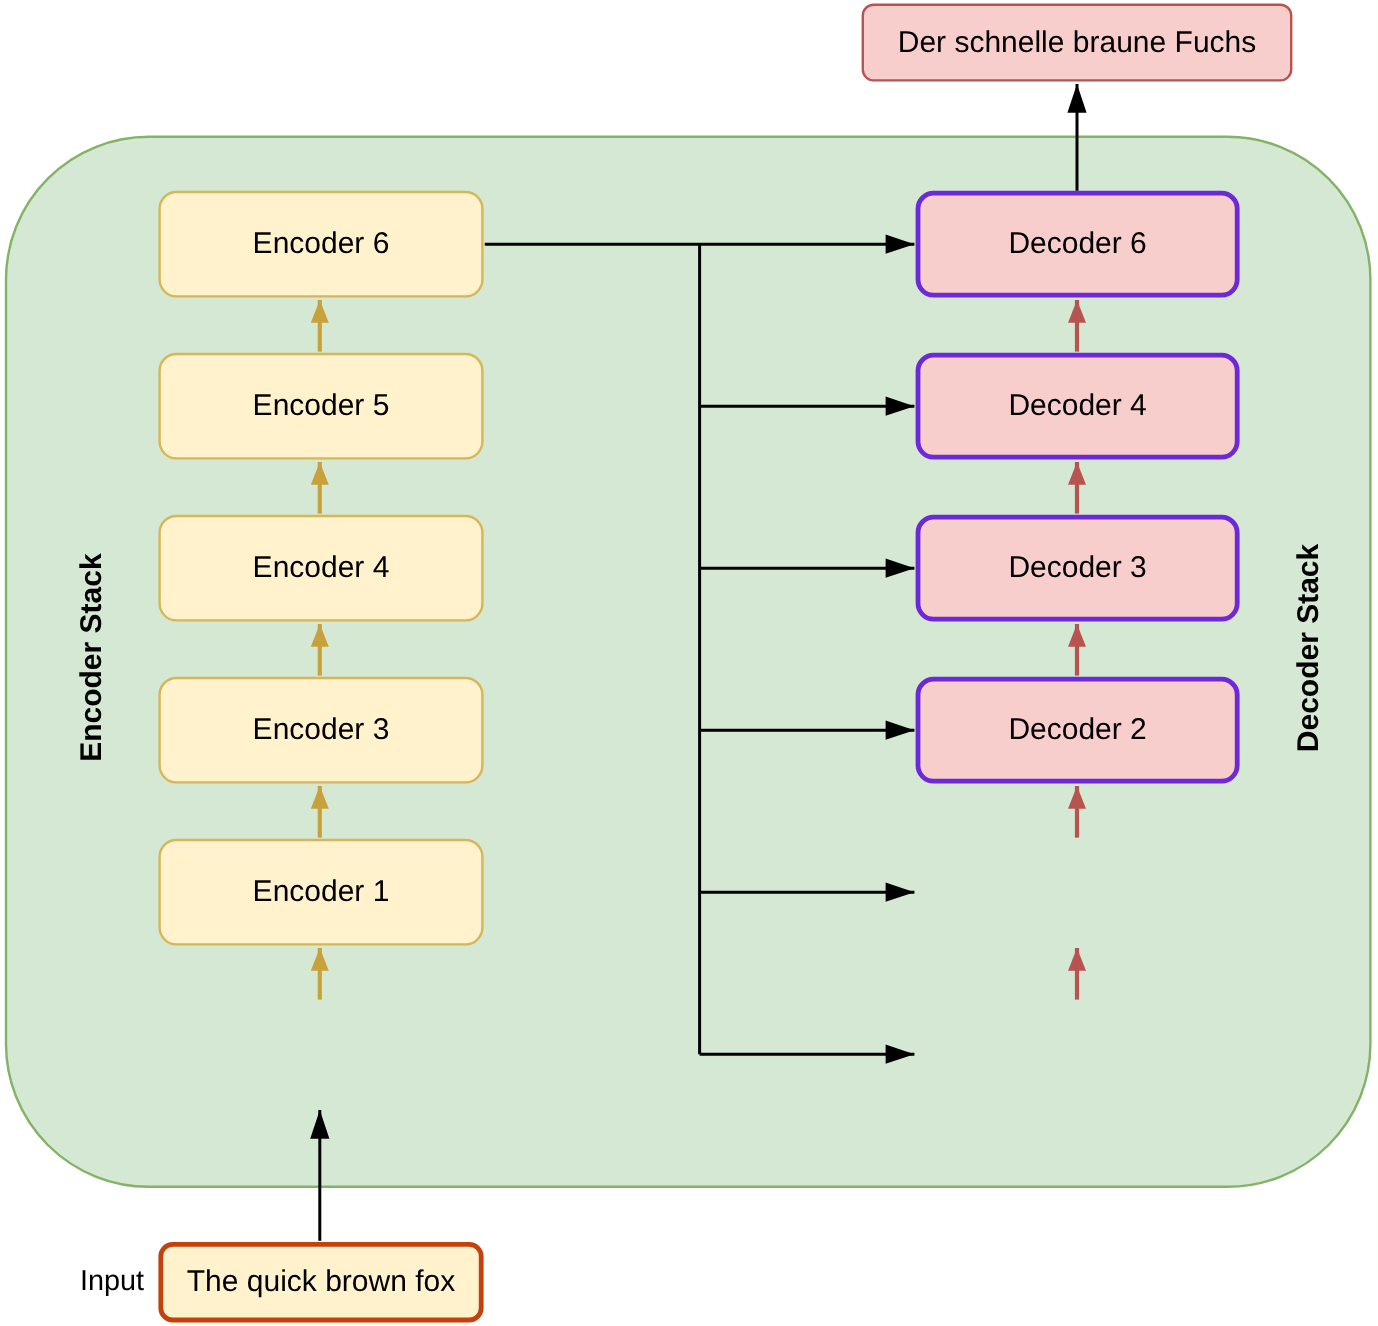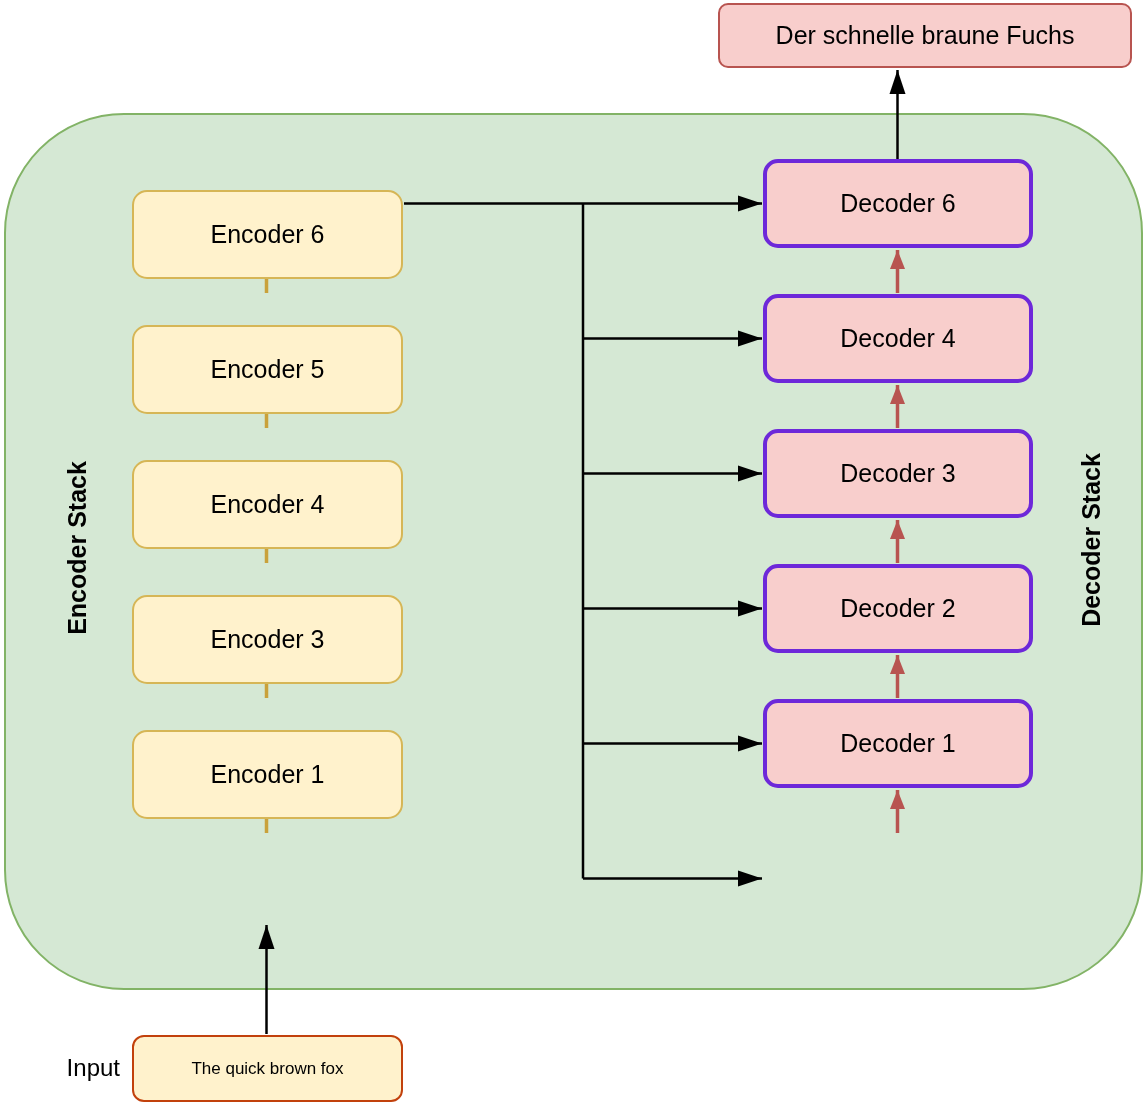--- a/index.html
+++ b/index.html
@@ -27,57 +27,57 @@
     width: 1148px; height: 1105px;
     z-index: 1;
   }
   .column {
     position: absolute;
     display: flex;
     flex-direction: column;
     gap: 46px;
     z-index: 2;
   }
-  .encoder-column { left: 132px; top: 159px; width: 271px; margin-top: 31px; }
+  .encoder-column { left: 132px; top: 159px; width: 271px; }
   .decoder-column { left: 763px; top: 159px; width: 270px; }
   .box {
     box-sizing: border-box;
     height: 89px;
     display: flex;
     align-items: center;
     justify-content: center;
     font-size: 25px;
     color: #000000;
     border-radius: 15px;
     text-align: center;
   }
   .encoder-box { background: #fff2cc; border: 2px solid #d6b656; }
   .decoder-box { background: #f8cecc; border: 4px solid #6d28d9; }
   .output-box {
     position: absolute;
     left: 718px; top: 3px;
-    width: 414px; height: 65px;
+    width: 359px; height: 65px;
     box-sizing: border-box;
     background: #f8cecc;
     border: 2px solid #b85450;
     border-radius: 10px;
     display: flex; align-items: center; justify-content: center;
     font-size: 25px; color: #000000;
     z-index: 2;
   }
   .input-box {
     position: absolute;
     left: 132px; top: 1035px;
     width: 271px; height: 67px;
     box-sizing: border-box;
     background: #fff2cc;
-    border: 2px solid #c2410c;
+    border: 4px solid #c2410c;
     border-radius: 12px;
     display: flex; align-items: center; justify-content: center;
-    font-size: 17px; color: #000000;
+    font-size: 25px; color: #000000;
     z-index: 2;
   }
   .input-label {
     position: absolute;
     left: 18px; top: 1054px;
     width: 102px;
     text-align: right;
     font-size: 24px;
     font-weight: normal;
     color: #000000;
@@ -158,21 +158,20 @@
       <div class="box encoder-box">Encoder 5</div>
       <div class="box encoder-box">Encoder 4</div>
       <div class="box encoder-box">Encoder 3</div>
       <div class="box encoder-box">Encoder 1</div>
     </div>
   <div class="column decoder-column">
       <div class="box decoder-box">Decoder 6</div>
       <div class="box decoder-box">Decoder 4</div>
       <div class="box decoder-box">Decoder 3</div>
       <div class="box decoder-box">Decoder 2</div>
-      <div class="box decoder-box">Decoder 1</div>
     </div>
 
   <div class="output-box">Der schnelle braune Fuchs</div>
 
   <div class="input-label">Input</div>
   <div class="input-box">The quick brown fox</div>
 
 </div>
 
 </body></html>

